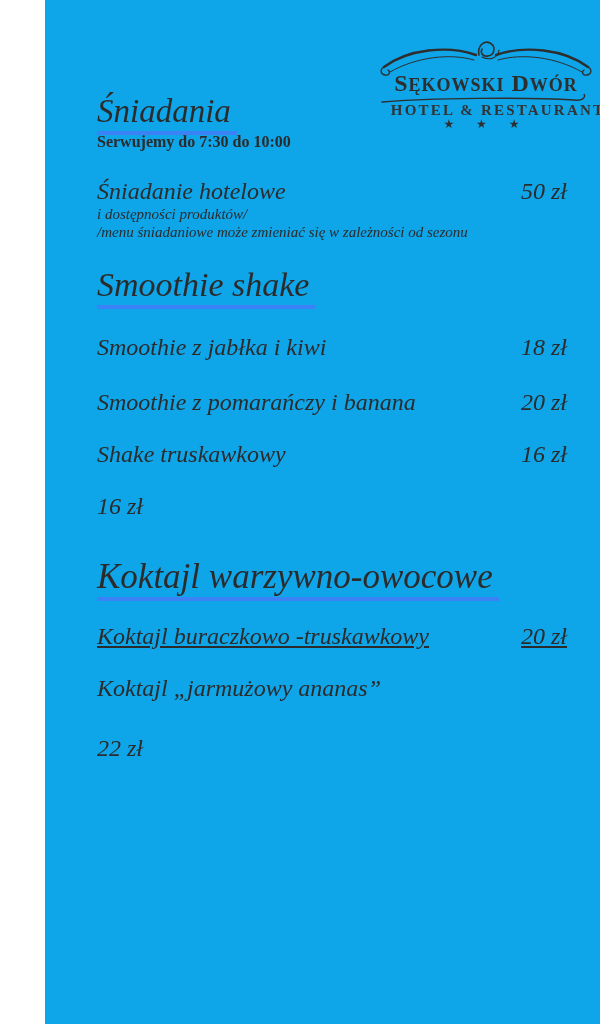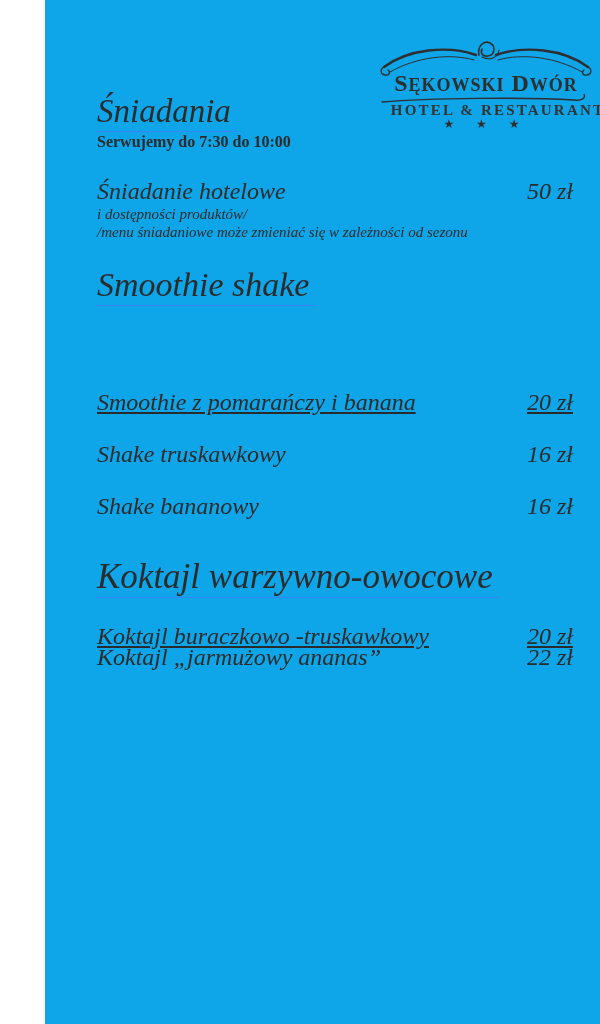--- a/index.html
+++ b/index.html
@@ -33,21 +33,21 @@
     position: absolute; left: 0; top: 87px; width: 216px;
     font-size: 12px; letter-spacing: 9px; color: #2e2e2e;
     font-family: "DejaVu Sans", sans-serif;
   }
 
   
   .sec-title {
     position: absolute; left: 52px; margin: 0;
     font-style: italic; font-weight: 500;
     display: inline-block;
-    border-bottom: 1px solid #3b82f6;
+    border-bottom: 4px solid #3b82f6;
     line-height: 1.12; padding: 0 6px 1px 0;
     white-space: nowrap;
   }
   .t1 { top: 93px;  font-size: 33px; }
   .t2 { top: 266px; font-size: 34px; }
   .t3 { top: 557px; font-size: 35px; }
 
   .sec-sub {
     position: absolute; left: 52px; top: 133px;
     font-size: 16px; font-weight: bold;
@@ -55,28 +55,28 @@
   }
 
   .row {
     position: absolute; left: 52px; width: 476px;
     display: flex; justify-content: space-between; align-items: baseline;
     font-style: italic; font-size: 24px; line-height: 1.15;
     white-space: nowrap;
     gap: 32px;
   }
   .row .item-name { flex: 1 1 auto; }
-  .row .item-price { flex: 0 0 52px; text-align: right; }
+  .row .item-price { flex: 0 0 52px; text-align: left; }
   .r1 { top: 178px; }
   .r2 { top: 334px; }
-  .r3 { top: 389px; text-decoration: underline; }
+  .r3 { top: 389px; }
   .r4 { top: 441px; }
   .r5 { top: 493px; }
   .r6 { top: 623px; text-decoration: underline; }
-  .r7 { top: 644px; }
+  .r7 { top: 675px; flex-direction: column; }
 
   .note {
     position: absolute; left: 52px; top: 206px;
     font-style: italic; font-size: 15px; line-height: 17.5px;
     white-space: nowrap;
   }
 </style>
 </head>
 <body>
 
@@ -113,30 +113,33 @@
     <span class="item-name">Śniadanie hotelowe</span>
     <span class="item-price">50 zł</span>
   </div>
   <div class="note">
     <div>i dostępności produktów/</div>
     <div>/menu śniadaniowe może zmieniać się w zależności od sezonu</div>
   </div>
 
   <h1 class="sec-title t2">Smoothie shake</h1>
 
+  <div class="row r2">
+    <span class="item-name">Smoothie z jabłka i kiwi</span>
+    <span class="item-price">18 zł</span>
+  </div>
   <div class="row r3">
     <span class="item-name">Smoothie z pomarańczy i banana</span>
     <span class="item-price">20 zł</span>
   </div>
   <div class="row r4">
     <span class="item-name">Shake truskawkowy</span>
     <span class="item-price">16 zł</span>
   </div>
   <div class="row r5">
-    <span class="item-name">Shake bananowy</span>
     <span class="item-price">16 zł</span>
   </div>
 
   <h1 class="sec-title t3">Koktajl warzywno-owocowe</h1>
 
   <div class="row r6">
     <span class="item-name">Koktajl buraczkowo -truskawkowy</span>
     <span class="item-price">20 zł</span>
   </div>
   <div class="row r7">

